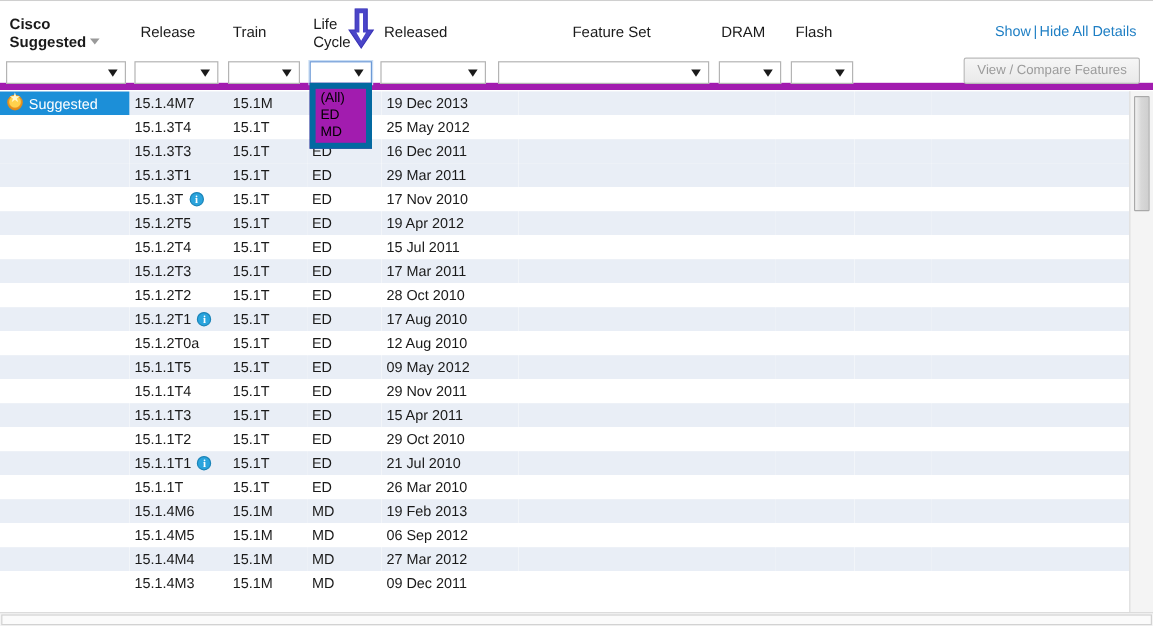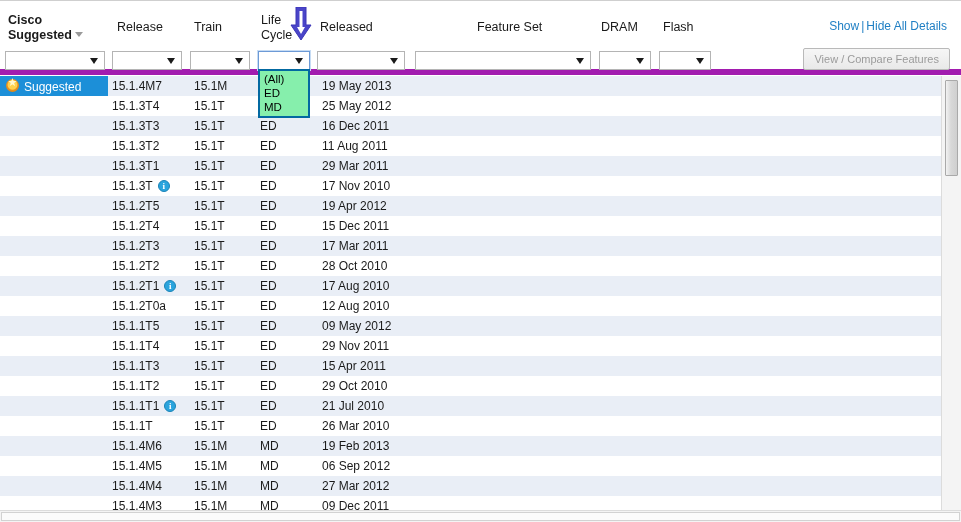--- a/index.html
+++ b/index.html
@@ -91,22 +91,22 @@
     color: #000;
     white-space: nowrap;
   }
 
   
   .dropdown-list {
     position: absolute;
     left: 258px;
     top: 69px;
     width: 52px;
-    background: #86efac;
-    border: 2px solid #0369a1;
+    background: #a21caf;
+    border: 5px solid #0369a1;
     box-sizing: border-box;
     z-index: 40;
     padding: 1px 0 2px 0;
   }
   .dropdown-list .opt {
     font-size: 11.5px;
     line-height: 14px;
     padding: 0 0 0 4px;
     color: #000;
     white-space: nowrap;
@@ -390,21 +390,21 @@
 <div class="table-area">
   <table class="grid" id="release-table">
     <tbody id="release-tbody">
         <tr class="odd">
           <td class="c-sugg">
             <span class="sugg-badge"><span class="star-icon"></span><span class="sugg-label">Suggested</span></span>
           </td>
           <td class="c-release"><span>15.1.4M7</span></td>
           <td class="c-train">15.1M</td>
           <td class="c-life"></td>
-          <td class="c-rel">19 May 2013</td>
+          <td class="c-rel">19 Dec 2013</td>
           <td class="c-feat"></td>
           <td class="c-dram"></td>
           <td class="c-flash"></td>
           <td class="c-rest"></td>
         </tr>
         <tr class="even">
           <td class="c-sugg"></td>
           <td class="c-release"><span>15.1.3T4</span></td>
           <td class="c-train">15.1T</td>
           <td class="c-life"></td>
@@ -418,31 +418,20 @@
           <td class="c-sugg"></td>
           <td class="c-release"><span>15.1.3T3</span></td>
           <td class="c-train">15.1T</td>
           <td class="c-life">ED</td>
           <td class="c-rel">16 Dec 2011</td>
           <td class="c-feat"></td>
           <td class="c-dram"></td>
           <td class="c-flash"></td>
           <td class="c-rest"></td>
         </tr>
-        <tr class="even">
-          <td class="c-sugg"></td>
-          <td class="c-release"><span>15.1.3T2</span></td>
-          <td class="c-train">15.1T</td>
-          <td class="c-life">ED</td>
-          <td class="c-rel">11 Aug 2011</td>
-          <td class="c-feat"></td>
-          <td class="c-dram"></td>
-          <td class="c-flash"></td>
-          <td class="c-rest"></td>
-        </tr>
         <tr class="odd">
           <td class="c-sugg"></td>
           <td class="c-release"><span>15.1.3T1</span></td>
           <td class="c-train">15.1T</td>
           <td class="c-life">ED</td>
           <td class="c-rel">29 Mar 2011</td>
           <td class="c-feat"></td>
           <td class="c-dram"></td>
           <td class="c-flash"></td>
           <td class="c-rest"></td>
@@ -467,21 +456,21 @@
           <td class="c-feat"></td>
           <td class="c-dram"></td>
           <td class="c-flash"></td>
           <td class="c-rest"></td>
         </tr>
         <tr class="even">
           <td class="c-sugg"></td>
           <td class="c-release"><span>15.1.2T4</span></td>
           <td class="c-train">15.1T</td>
           <td class="c-life">ED</td>
-          <td class="c-rel">15 Dec 2011</td>
+          <td class="c-rel">15 Jul 2011</td>
           <td class="c-feat"></td>
           <td class="c-dram"></td>
           <td class="c-flash"></td>
           <td class="c-rest"></td>
         </tr>
         <tr class="odd">
           <td class="c-sugg"></td>
           <td class="c-release"><span>15.1.2T3</span></td>
           <td class="c-train">15.1T</td>
           <td class="c-life">ED</td>

